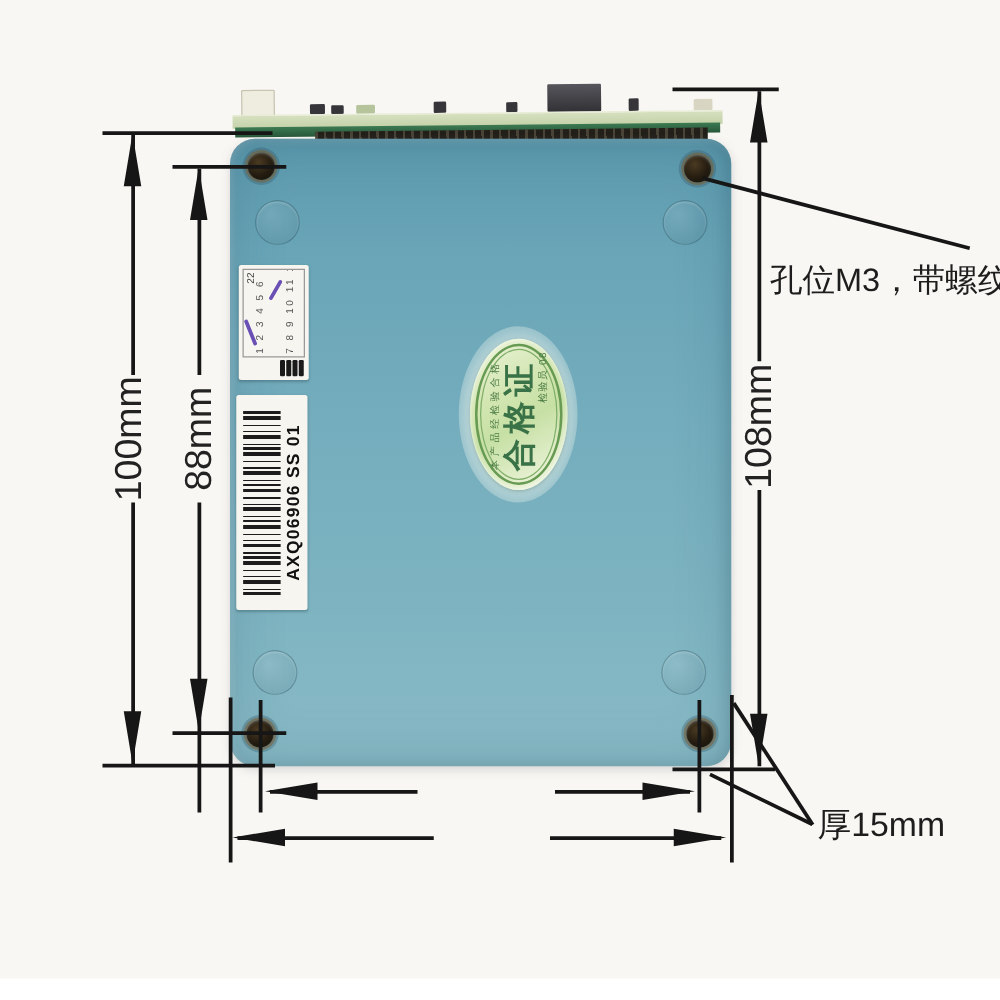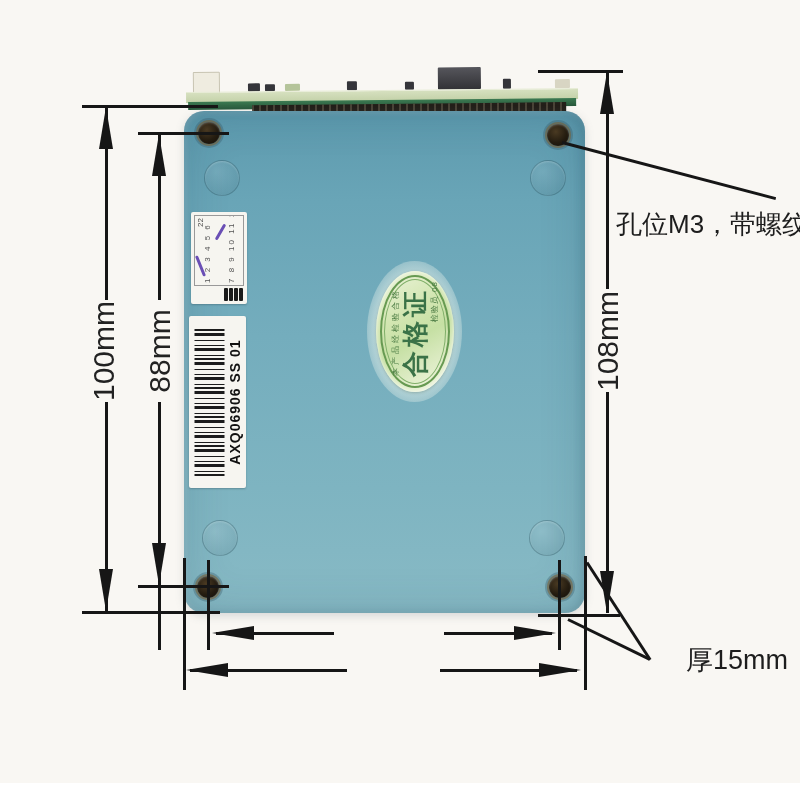--- a/index.html
+++ b/index.html
@@ -189,16 +189,16 @@
   <div class="hline" style="left:190px;top:669px;width:157px;"></div>
   <div class="hline" style="left:440px;top:669px;width:137px;"></div>
   <div class="arr arr-left" style="left:186px;top:663px;"></div>
   <div class="arr arr-right" style="left:539px;top:663px;"></div>
 
   <div class="leader" style="left:562px;top:141px;width:221px;transform:rotate(14.7deg);"></div>
   <div class="note" style="left:616px;top:207px;">孔位M3，带螺纹</div>
 
   <div class="leader" style="left:568px;top:618px;width:91px;transform:rotate(26deg);"></div>
   <div class="leader" style="left:587px;top:561px;width:116px;transform:rotate(57deg);"></div>
-  <div class="note" style="left:654px;top:642px;font-size:27px;margin-left:32px;">厚15mm</div>
+  <div class="note" style="left:654px;top:642px;font-size:27px;">厚15mm</div>
 
   <div id="bottom-strip"></div>
 </div>
 
 </body></html>

